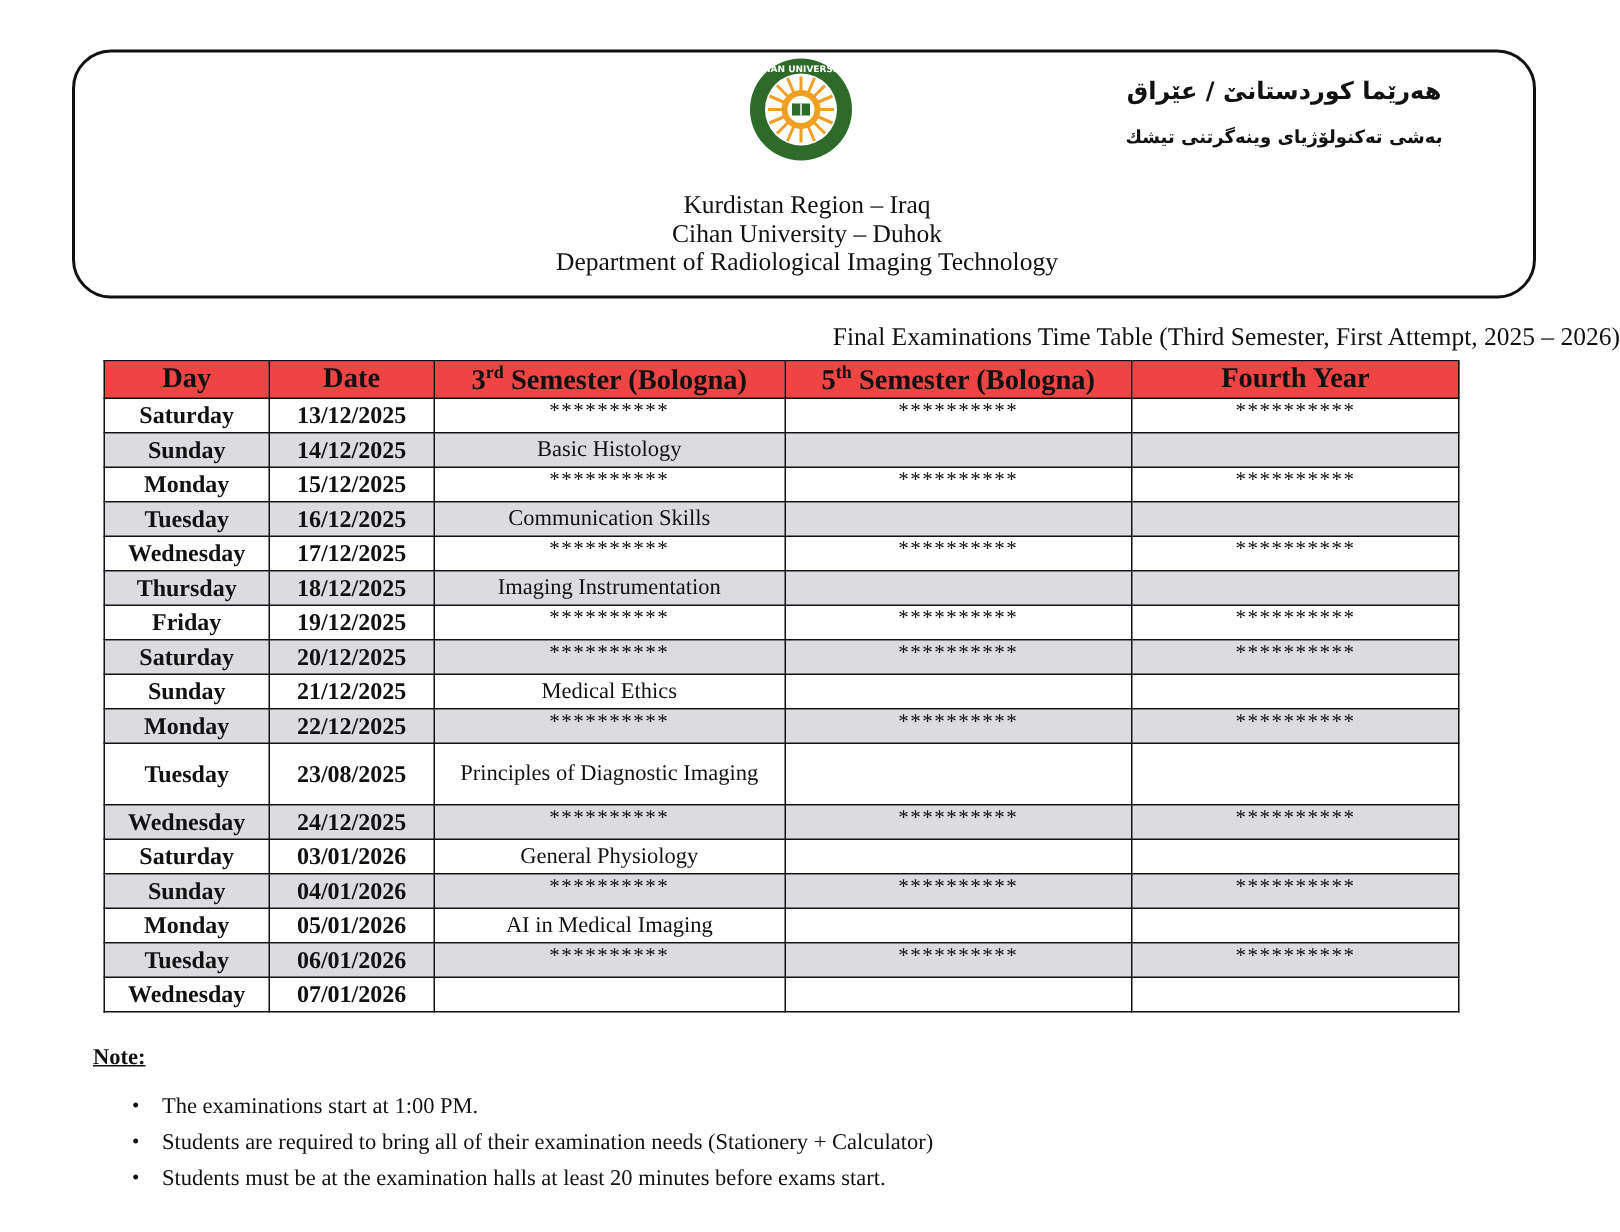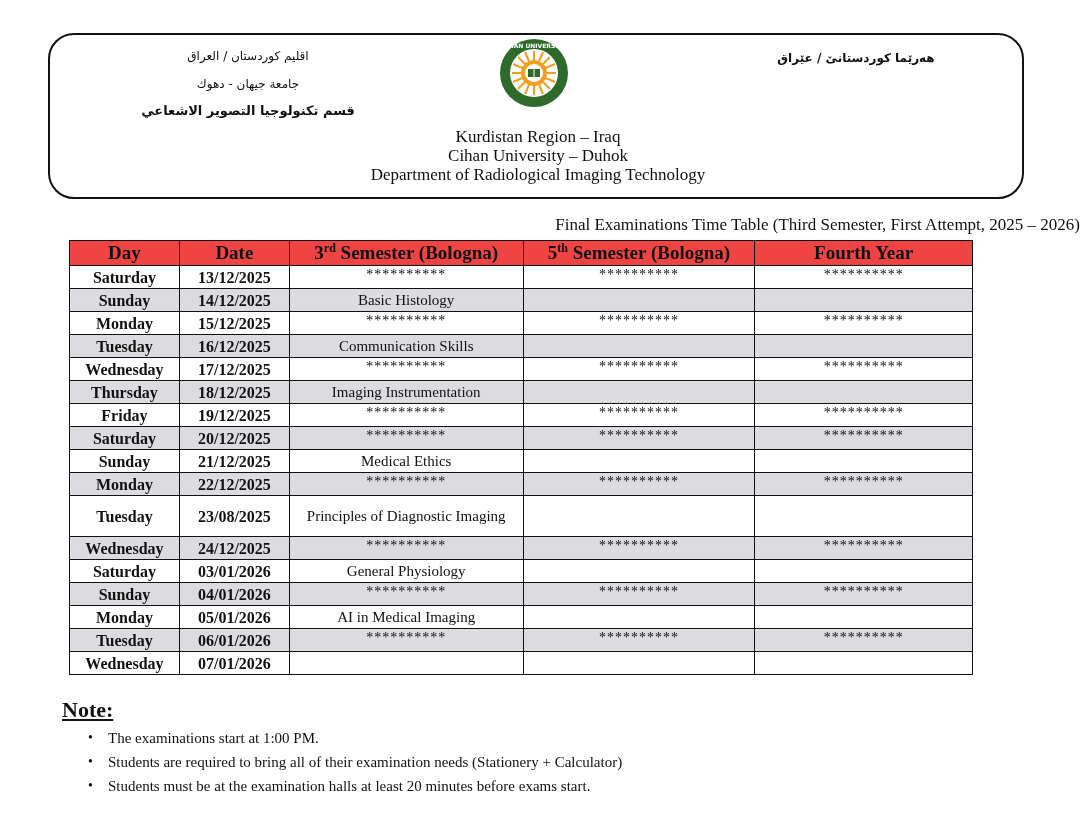--- a/index.html
+++ b/index.html
@@ -8,21 +8,21 @@
   .header-box {
     position: absolute; left: 48px; top: 33px; width: 976px; height: 166px;
     border: 2.5px solid #111; border-radius: 26px; box-sizing: border-box;
   }
   .hdr-left { position: absolute; left: 58px; top: 8px; width: 280px; text-align: center; direction: rtl; font-family: "DejaVu Sans", sans-serif; }
   .hdr-left .l1 { font-size: 12px; margin-top: 6px; }
   .hdr-left .l2 { font-size: 12px; margin-top: 14px; }
   .hdr-left .l3 { font-size: 13px; font-weight: bold; margin-top: 12px; }
 
   .hdr-right { position: absolute; right: 36px; top: 10px; width: 260px; text-align: center; direction: rtl; font-family: "DejaVu Sans", sans-serif; }
-  .hdr-right .r1 { font-size: 12px; font-weight: bold; margin-top: 6px; }
+  .hdr-right .r1 { font-size: 16px; font-weight: bold; margin-top: 6px; }
   .hdr-right .r2 { font-size: 12px; font-weight: bold; margin-top: 16px; }
   .hdr-right .r3 { font-size: 12px; font-weight: bold; margin-top: 14px; }
 
   .logo { position: absolute; left: 448px; top: 2px; width: 72px; height: 72px; }
   .hdr-center { position: absolute; left: 250px; top: 92px; width: 476px; text-align: center; font-size: 17px; line-height: 19px; }
 
   .title { position: absolute; left: 0; width: 1080px; top: 215px; text-align: right; font-size: 17px; }
 
   table.tt {
     position: absolute; left: 69px; top: 240px; width: 904px;
@@ -31,34 +31,29 @@
   table.tt th, table.tt td { border: 1px solid #111; text-align: center; padding: 0; }
   table.tt th { background: #ef4444; font-size: 19px; font-weight: bold; height: 24px; }
   table.tt th sup { font-size: 12px; }
   table.tt td { font-size: 15px; height: 22px; line-height: 17px; }
   table.tt td.day, table.tt td.date { font-weight: bold; font-size: 16px; }
   table.tt td.stars { vertical-align: top; font-size: 14px; letter-spacing: 1px; }
   table.tt tr.shade td { background: #dcdbdf; }
   table.tt tr.tall td { height: 40px; }
   col.c-day { width: 110px; } col.c-date { width: 110px; } col.c-s3 { width: 234px; } col.c-s5 { width: 232px; } col.c-fy { width: 218px; }
 
-  .note-title { position: absolute; left: 62px; top: 697px; font-weight: bold; font-size: 22px; text-decoration: underline; }
+  .note-title { position: absolute; left: 62px; top: 697px; font-weight: bold; font-size: 15px; text-decoration: underline; }
   .notes { position: absolute; left: 88px; top: 726px; margin: 0; padding: 0 0 0 0; list-style: none; font-size: 15px; }
   .notes li { height: 24px; line-height: 24px; position: relative; padding-left: 20px; }
   .notes li::before { content: "\2022"; position: absolute; left: 0; top: 0; font-size: 14px; }
 </style>
 </head>
 <body>
 
 <div class="header-box">
-  <div class="hdr-left">
-    <div class="l1">اقليم كوردستان / العراق</div>
-    <div class="l2">جامعة جيهان - دهوك</div>
-    <div class="l3">قسم تكنولوجيا التصوير الاشعاعي</div>
-  </div>
 
   <svg class="logo" viewBox="0 0 72 72">
     <circle cx="36" cy="36" r="34" fill="#2e6b2a"></circle>
     <circle cx="36" cy="36" r="24" fill="#ffffff"></circle>
     <g stroke="#f0a020" stroke-width="2">
       <line x1="36" y1="14" x2="36" y2="58"></line>
       <line x1="14" y1="36" x2="58" y2="36"></line>
       <line x1="20" y1="20" x2="52" y2="52"></line>
       <line x1="52" y1="20" x2="20" y2="52"></line>
       <line x1="27" y1="15" x2="45" y2="57"></line>
@@ -74,20 +69,21 @@
   </svg>
 
   <div class="hdr-center">
     <div>Kurdistan Region – Iraq</div>
     <div>Cihan University – Duhok</div>
     <div>Department of Radiological Imaging Technology</div>
   </div>
 
   <div class="hdr-right">
     <div class="r1">هەرێما کوردستانێ / عێراق</div>
+    <div class="r3">بەشی تەکنولۆژیای وینەگرتنی تیشك</div>
   </div>
 </div>
 
 <div class="title">Final Examinations Time Table (Third Semester, First Attempt, 2025 – 2026)</div>
 
 <table class="tt">
   <colgroup>
     <col class="c-day">
       <col class="c-date">
       <col class="c-s3">

